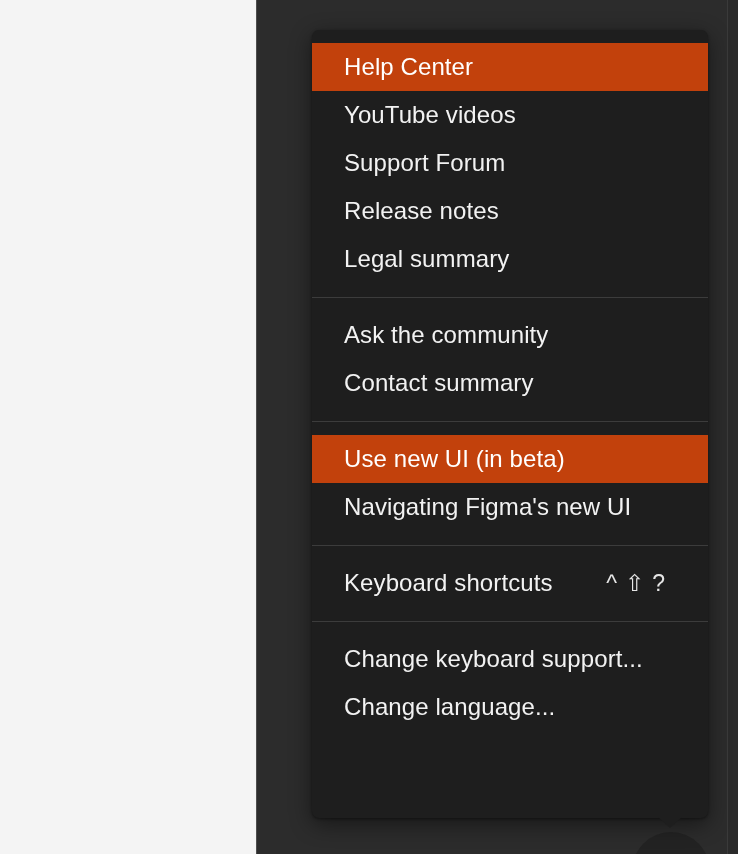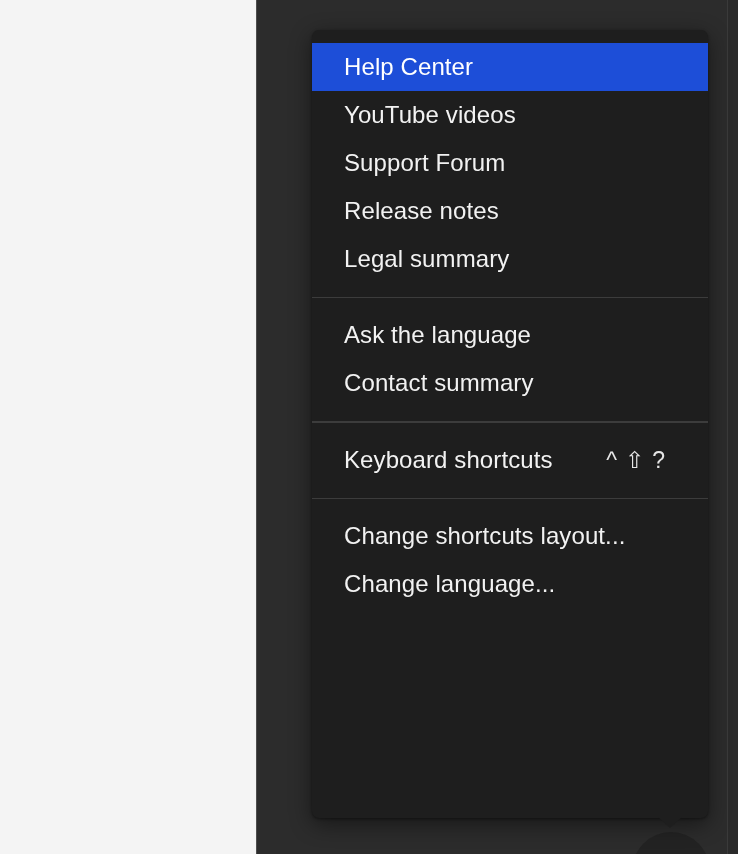--- a/index.html
+++ b/index.html
@@ -108,21 +108,21 @@
     height: 48px;
     padding: 0 22px 0 32px;
     color: #f2f2f2;
     font-size: 24px;
     line-height: 1;
     letter-spacing: .1px;
     box-sizing: border-box;
     white-space: nowrap;
   }
   .menu-item.selected {
-    background: #1d4ed8;
+    background: #c2410c;
     color: #ffffff;
   }
   .menu-item-label {
     display: block;
   }
   .menu-item-shortcut {
     display: flex;
     align-items: center;
     gap: 7px;
     font-size: 23px;
@@ -161,42 +161,50 @@
         <div class="menu-item">
           <span class="menu-item-label">Release notes</span>
         </div>
         <div class="menu-item">
           <span class="menu-item-label">Legal summary</span>
         </div>
       </div>
       <div class="menu-divider"></div>
       <div class="menu-section">
         <div class="menu-item">
-          <span class="menu-item-label">Ask the language</span>
+          <span class="menu-item-label">Ask the community</span>
         </div>
         <div class="menu-item">
           <span class="menu-item-label">Contact summary</span>
         </div>
       </div>
       <div class="menu-divider"></div>
+      <div class="menu-section">
+        <div class="menu-item selected">
+          <span class="menu-item-label">Use new UI (in beta)</span>
+        </div>
+        <div class="menu-item">
+          <span class="menu-item-label">Navigating Figma's new UI</span>
+        </div>
+      </div>
       <div class="menu-divider"></div>
       <div class="menu-section">
         <div class="menu-item">
           <span class="menu-item-label">Keyboard shortcuts</span>
           <span class="menu-item-shortcut">
             <span class="shortcut-glyph">^</span>
             <span class="shortcut-glyph">⇧</span>
             <span class="shortcut-glyph">?</span>
           </span>
         </div>
       </div>
       <div class="menu-divider"></div>
       <div class="menu-section">
         <div class="menu-item">
-          <span class="menu-item-label">Change shortcuts layout...</span>
+          <span class="menu-item-label">Change keyboard support...</span>
         </div>
         <div class="menu-item">
           <span class="menu-item-label">Change language...</span>
         </div>
       </div>
     </div>
   <div class="menu-pointer"></div>
 
 </div>
 

